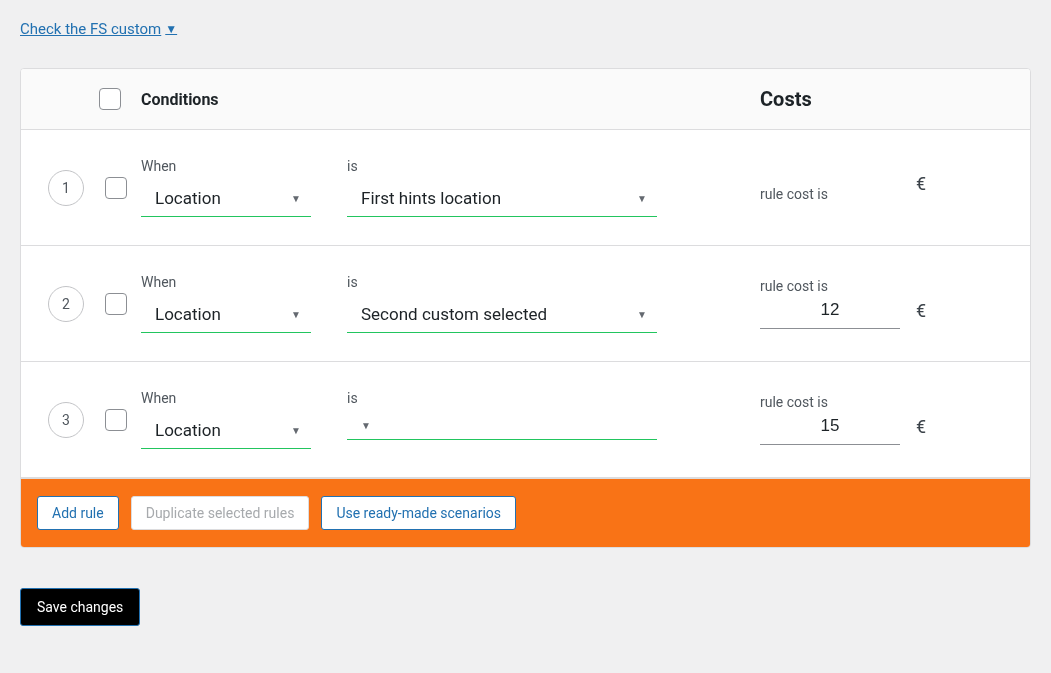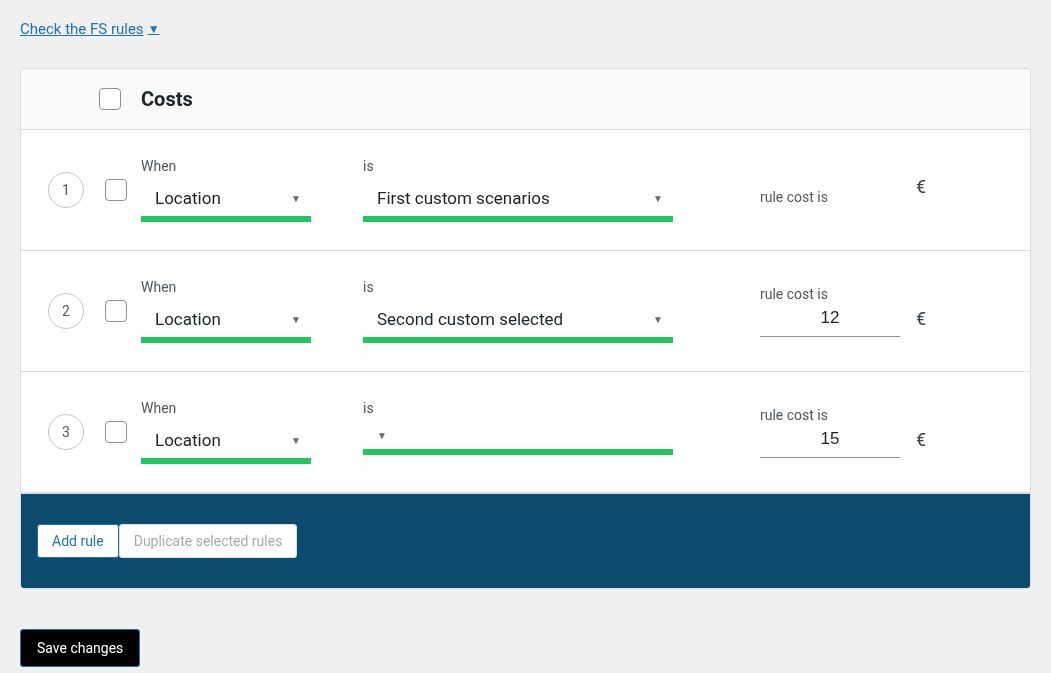--- a/index.html
+++ b/index.html
@@ -94,21 +94,21 @@
       background: #fff;
     }
     .row-checkbox {
       width: 50px;
       display: flex;
       justify-content: center;
     }
     .row-conditions {
       flex: 1;
       display: flex;
-      gap: 40px;
+      gap: 24px;
     }
     .field-group {
       display: flex;
       flex-direction: column;
       gap: 8px;
     }
     .field-when {
       width: 170px;
     }
     .field-is {
@@ -117,21 +117,21 @@
     }
     .field-label {
       font-size: 14px;
       color: #50575e;
     }
     .select-control {
       display: flex;
       align-items: center;
       justify-content: space-between;
       padding: 6px 10px 8px 14px;
-      border-bottom: 6px solid #22c55e;
+      border-bottom: 1px solid #22c55e;
       font-size: 17px;
       color: #1d2327;
       cursor: pointer;
     }
     .select-control .value {
       flex: 1;
     }
     .select-control .dropdown-arrow {
       font-size: 10px;
       color: #646970;
@@ -157,25 +157,25 @@
       background: transparent;
       width: 100%;
       outline: none;
     }
     .currency {
       font-size: 18px;
       color: #3c434a;
       padding-bottom: 8px;
     }
     .rules-footer {
-      padding: 30px 16px;
-      display: flex;
-      gap: 0;
+      padding: 17px 16px;
+      display: flex;
+      gap: 12px;
       border-top: 1px solid #dcdcde;
-      background: #0c4a6e;
+      background: #f97316;
     }
     .btn {
       padding: 8px 14px;
       border: 1px solid #2271b1;
       background: #fff;
       color: #2271b1;
       border-radius: 3px;
       font-size: 14px;
       cursor: pointer;
       font-family: inherit;
@@ -196,30 +196,31 @@
       cursor: pointer;
       font-family: inherit;
     }
   </style>
 </head>
 <body>
 
 
 
 <a class="hints-link">
-  <span>Check the FS rules</span>
+  <span>Check the FS custom</span>
   <span class="arrow">▼</span>
 </a>
 
 <div class="rules-table">
 
   <div class="rules-header">
     <div class="header-checkbox">
       <div class="checkbox"></div>
     </div>
+    <div class="header-conditions">Conditions</div>
     <div class="header-costs">Costs</div>
   </div>
 
   <div class="rule-row">
     <div class="row-number-cell">
       <div class="row-number">1</div>
     </div>
     <div class="row-checkbox">
       <div class="checkbox"></div>
     </div>
@@ -227,21 +228,21 @@
       <div class="field-group field-when">
         <span class="field-label">When</span>
         <div class="select-control">
           <span class="value">Location</span>
           <span class="dropdown-arrow">▼</span>
         </div>
       </div>
       <div class="field-group field-is">
         <span class="field-label">is</span>
         <div class="select-control">
-          <span class="value">First custom scenarios</span>
+          <span class="value">First hints location</span>
           <span class="dropdown-arrow">▼</span>
         </div>
       </div>
     </div>
     <div class="row-costs">
       <div class="cost-group">
         <span class="field-label">rule cost is</span>
       </div>
       <span class="currency">€</span>
     </div>
@@ -306,20 +307,21 @@
         <span class="field-label">rule cost is</span>
         <input class="cost-input" value="15" style="">
       </div>
       <span class="currency">€</span>
     </div>
   </div>
 
   <div class="rules-footer">
     <button class="btn">Add rule</button>
     <button class="btn btn-disabled">Duplicate selected rules</button>
+    <button class="btn">Use ready-made scenarios</button>
   </div>
 
 </div>
 
 <button class="save-btn">Save changes</button>
 
 
 
 
 </body></html>

